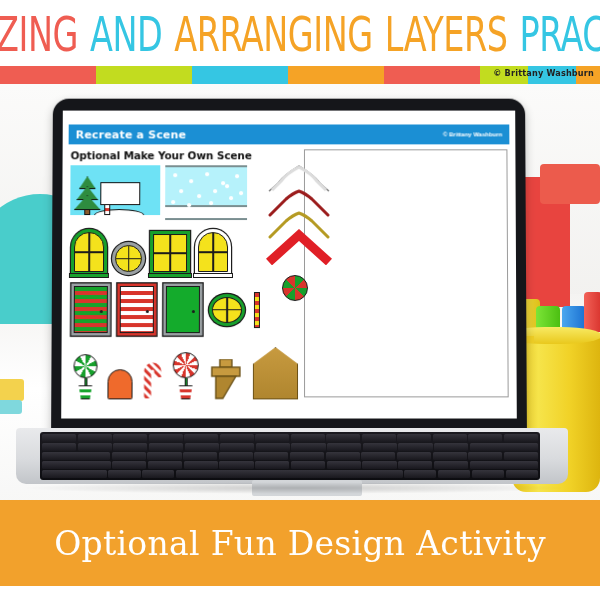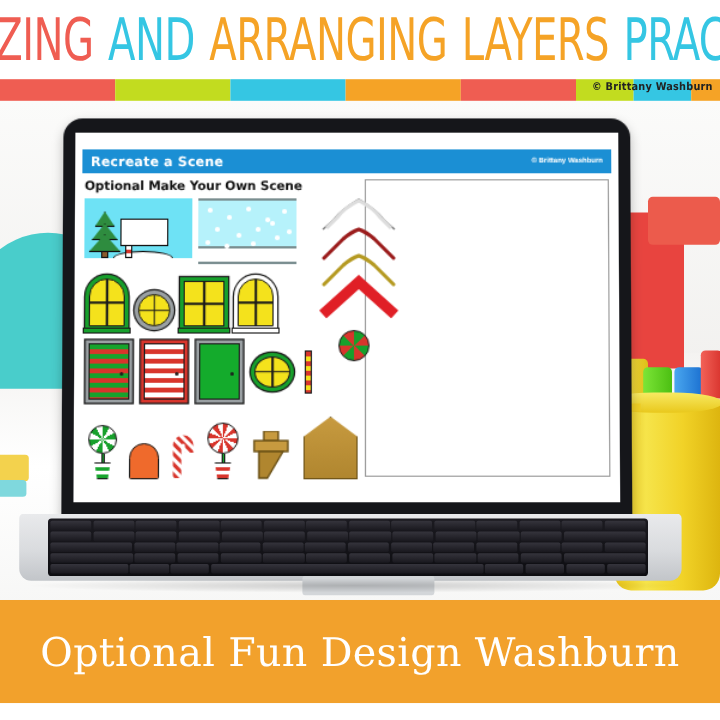--- a/index.html
+++ b/index.html
@@ -507,15 +507,15 @@
         <div class="key"></div>
         <div class="key"></div>
         <div class="key"></div>
     </div>
   </div>
   <div id="trackpad"></div>
   <div id="foot-shadow"></div>
 </div>
 
 <div id="banner">
-  <div id="banner-text">Optional Fun Design Washburn</div>
+  <div id="banner-text">Optional Fun Design Activity</div>
 </div>
 <div id="bottom-white"></div>
 
 </body></html>

